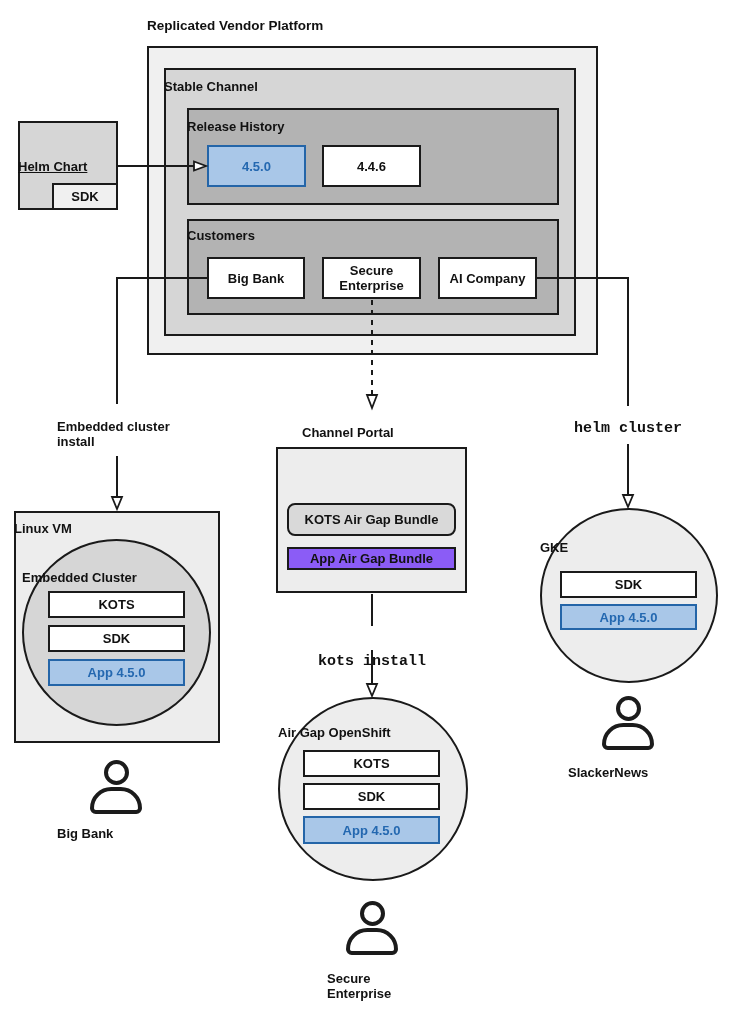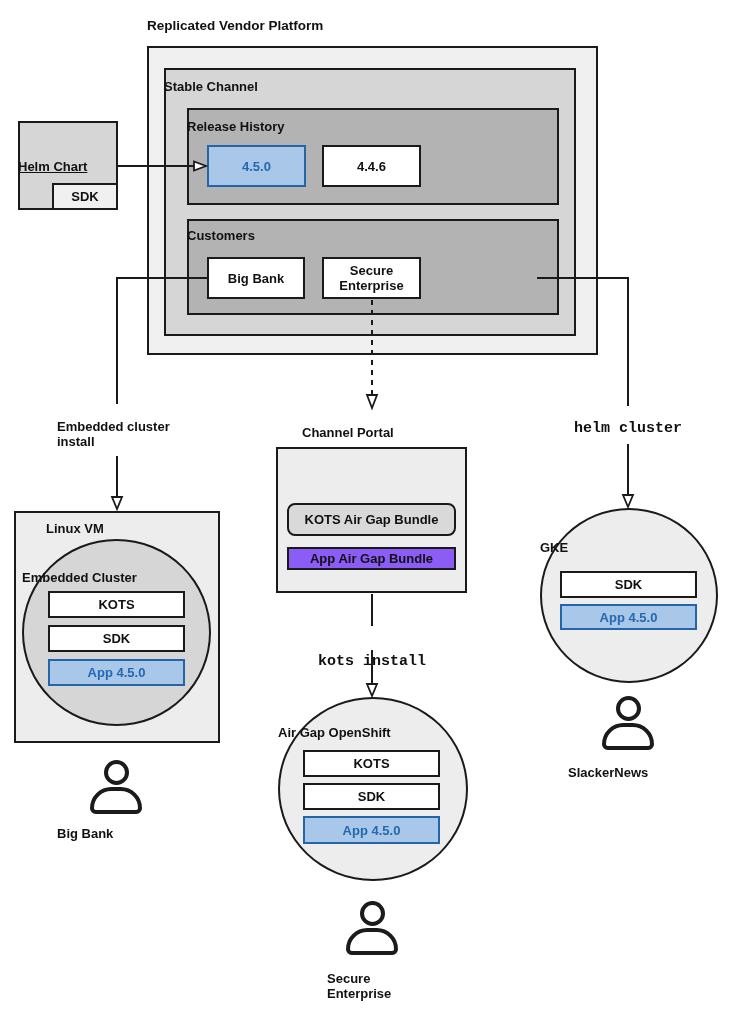--- a/index.html
+++ b/index.html
@@ -37,29 +37,30 @@
 
   <div class="abs box" style="left:187px;top:108px;width:372px;height:97px;background:#b3b3b3;"></div>
   <div class="abs lbl" style="left:187px;top:119px;width:372px;">Release History</div>
   <div class="abs cell blue" style="left:207px;top:145px;width:99px;height:42px;">4.5.0</div>
   <div class="abs cell" style="left:322px;top:145px;width:99px;height:42px;">4.4.6</div>
 
   <div class="abs box" style="left:187px;top:219px;width:372px;height:96px;background:#b3b3b3;"></div>
   <div class="abs lbl" style="left:187px;top:228px;width:372px;">Customers</div>
   <div class="abs cell" style="left:207px;top:257px;width:98px;height:42px;">Big Bank</div>
   <div class="abs cell" style="left:322px;top:257px;width:99px;height:42px;padding:0 6px;">Secure Enterprise</div>
+  <div class="abs cell" style="left:438px;top:257px;width:99px;height:42px;">AI Company</div>
 
   <div class="abs box" style="left:18px;top:121px;width:100px;height:89px;background:#d6d6d6;"></div>
   <div class="abs lbl" style="left:18px;top:159px;width:100px;text-decoration:underline;">Helm Chart</div>
   <div class="abs cell" style="left:52px;top:183px;width:66px;height:27px;background:#f0f0f0;">SDK</div>
 
   <div class="abs lbl" style="left:57px;top:419px;width:120px;">Embedded cluster install</div>
 
   <div class="abs box" style="left:14px;top:511px;width:206px;height:232px;background:#ededed;"></div>
-  <div class="abs lbl" style="left:14px;top:521px;width:172px;padding-left:32px;">Linux VM</div>
+  <div class="abs lbl" style="left:14px;top:521px;width:172px;">Linux VM</div>
   <div class="abs box circle" style="left:22px;top:539px;width:189px;height:187px;background:#d6d6d6;"></div>
   <div class="abs lbl" style="left:22px;top:570px;width:189px;">Embedded Cluster</div>
   <div class="abs cell" style="left:48px;top:591px;width:137px;height:27px;">KOTS</div>
   <div class="abs cell" style="left:48px;top:625px;width:137px;height:27px;">SDK</div>
   <div class="abs cell blue" style="left:48px;top:659px;width:137px;height:27px;">App 4.5.0</div>
 
   <div class="abs person" style="left:88px;top:760px;">
     <div class="p-head"></div>
     <div class="p-body"></div>
   </div>

